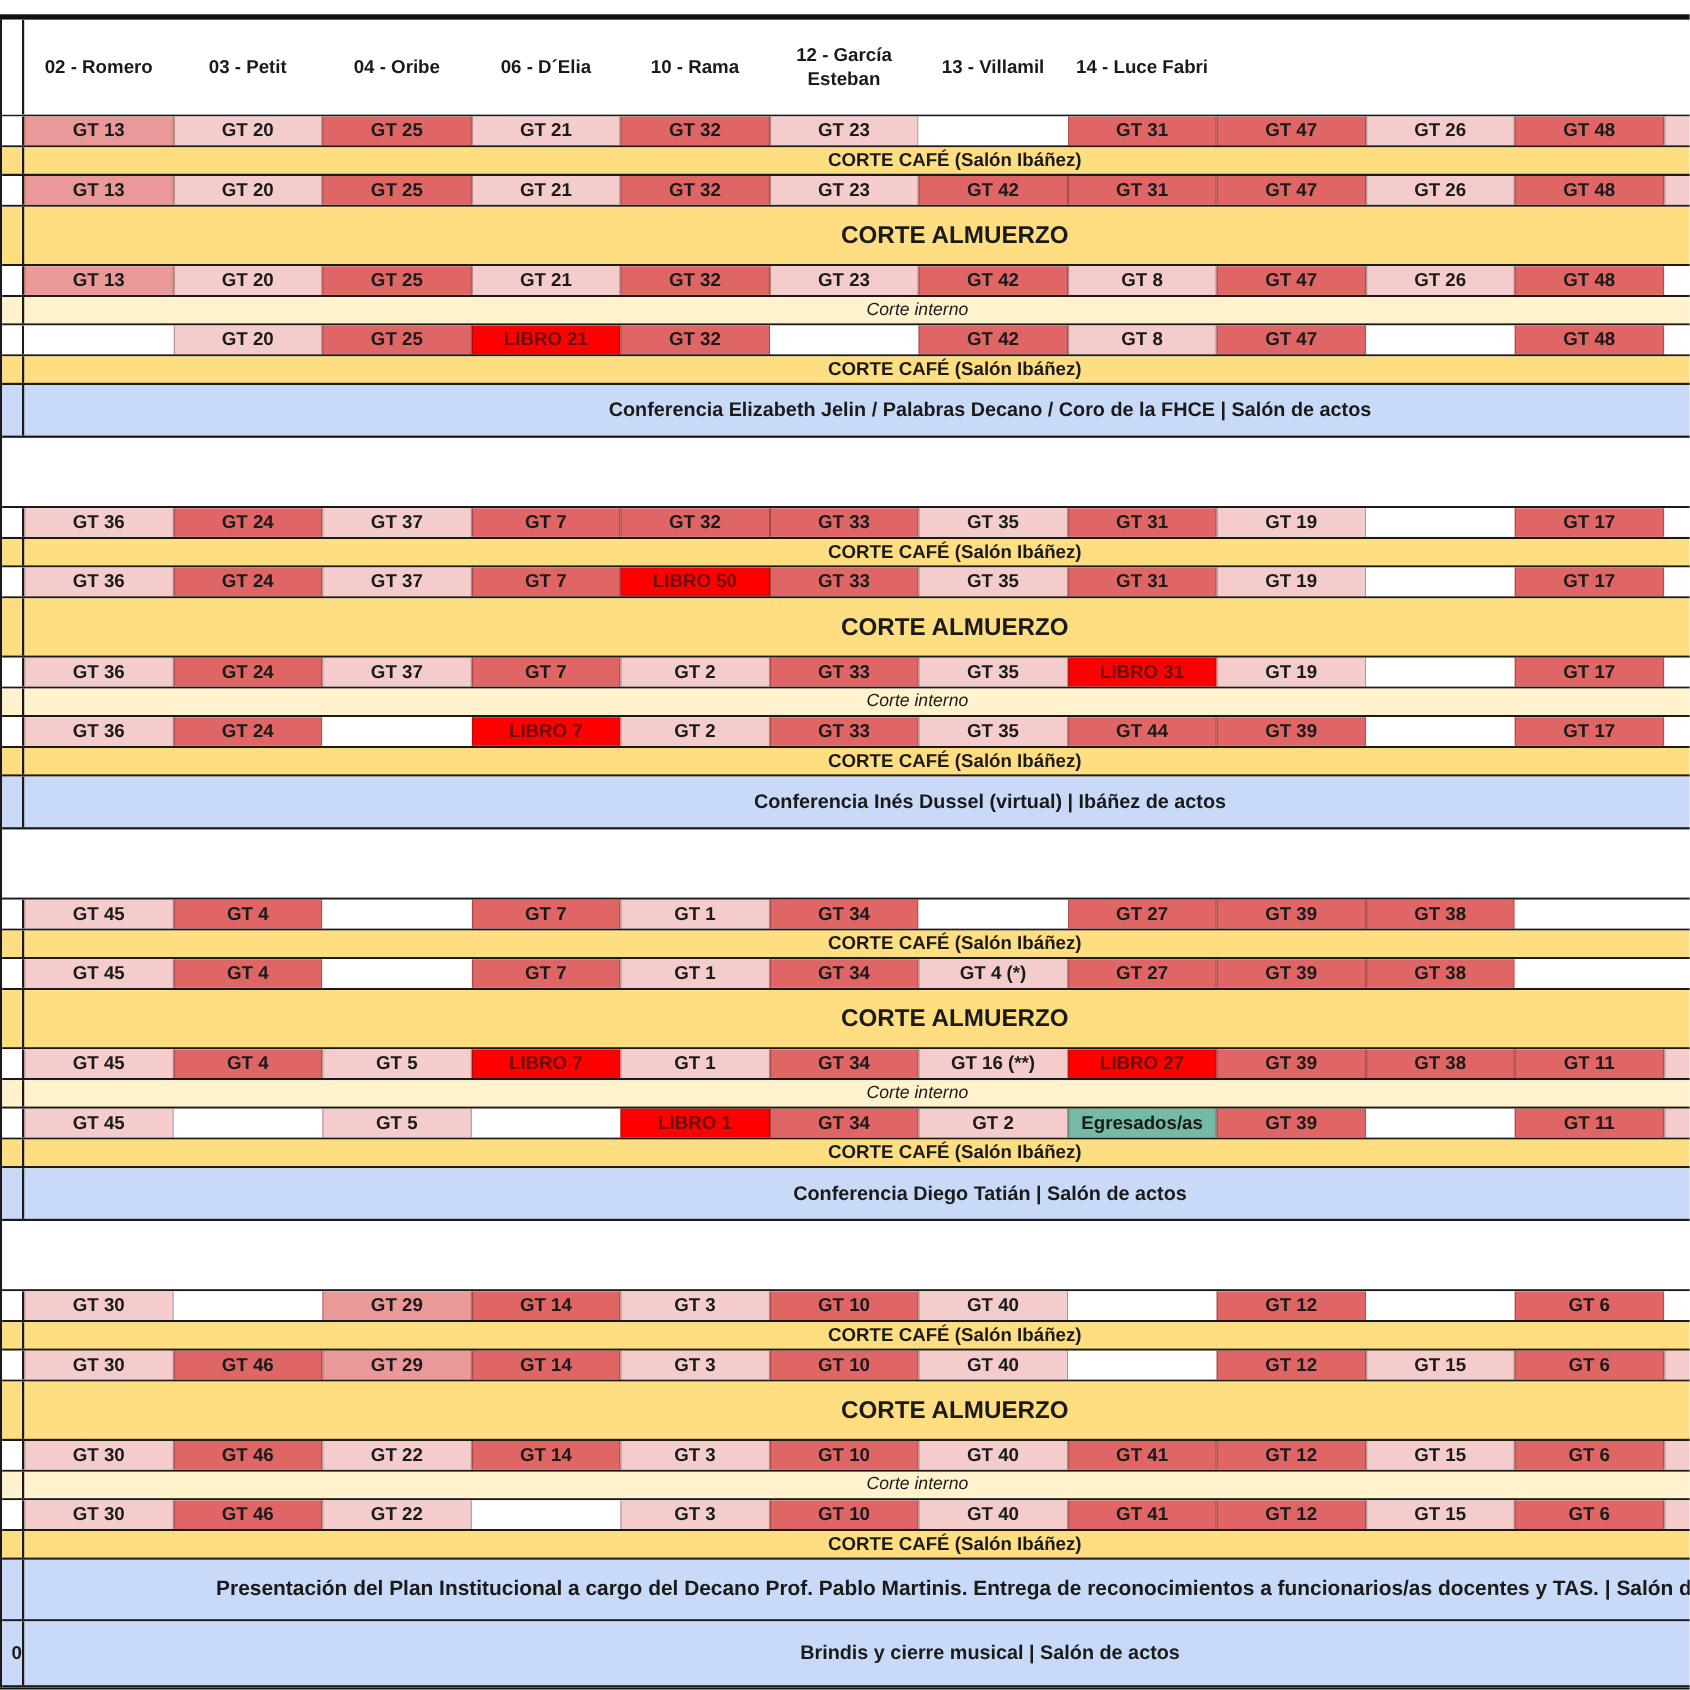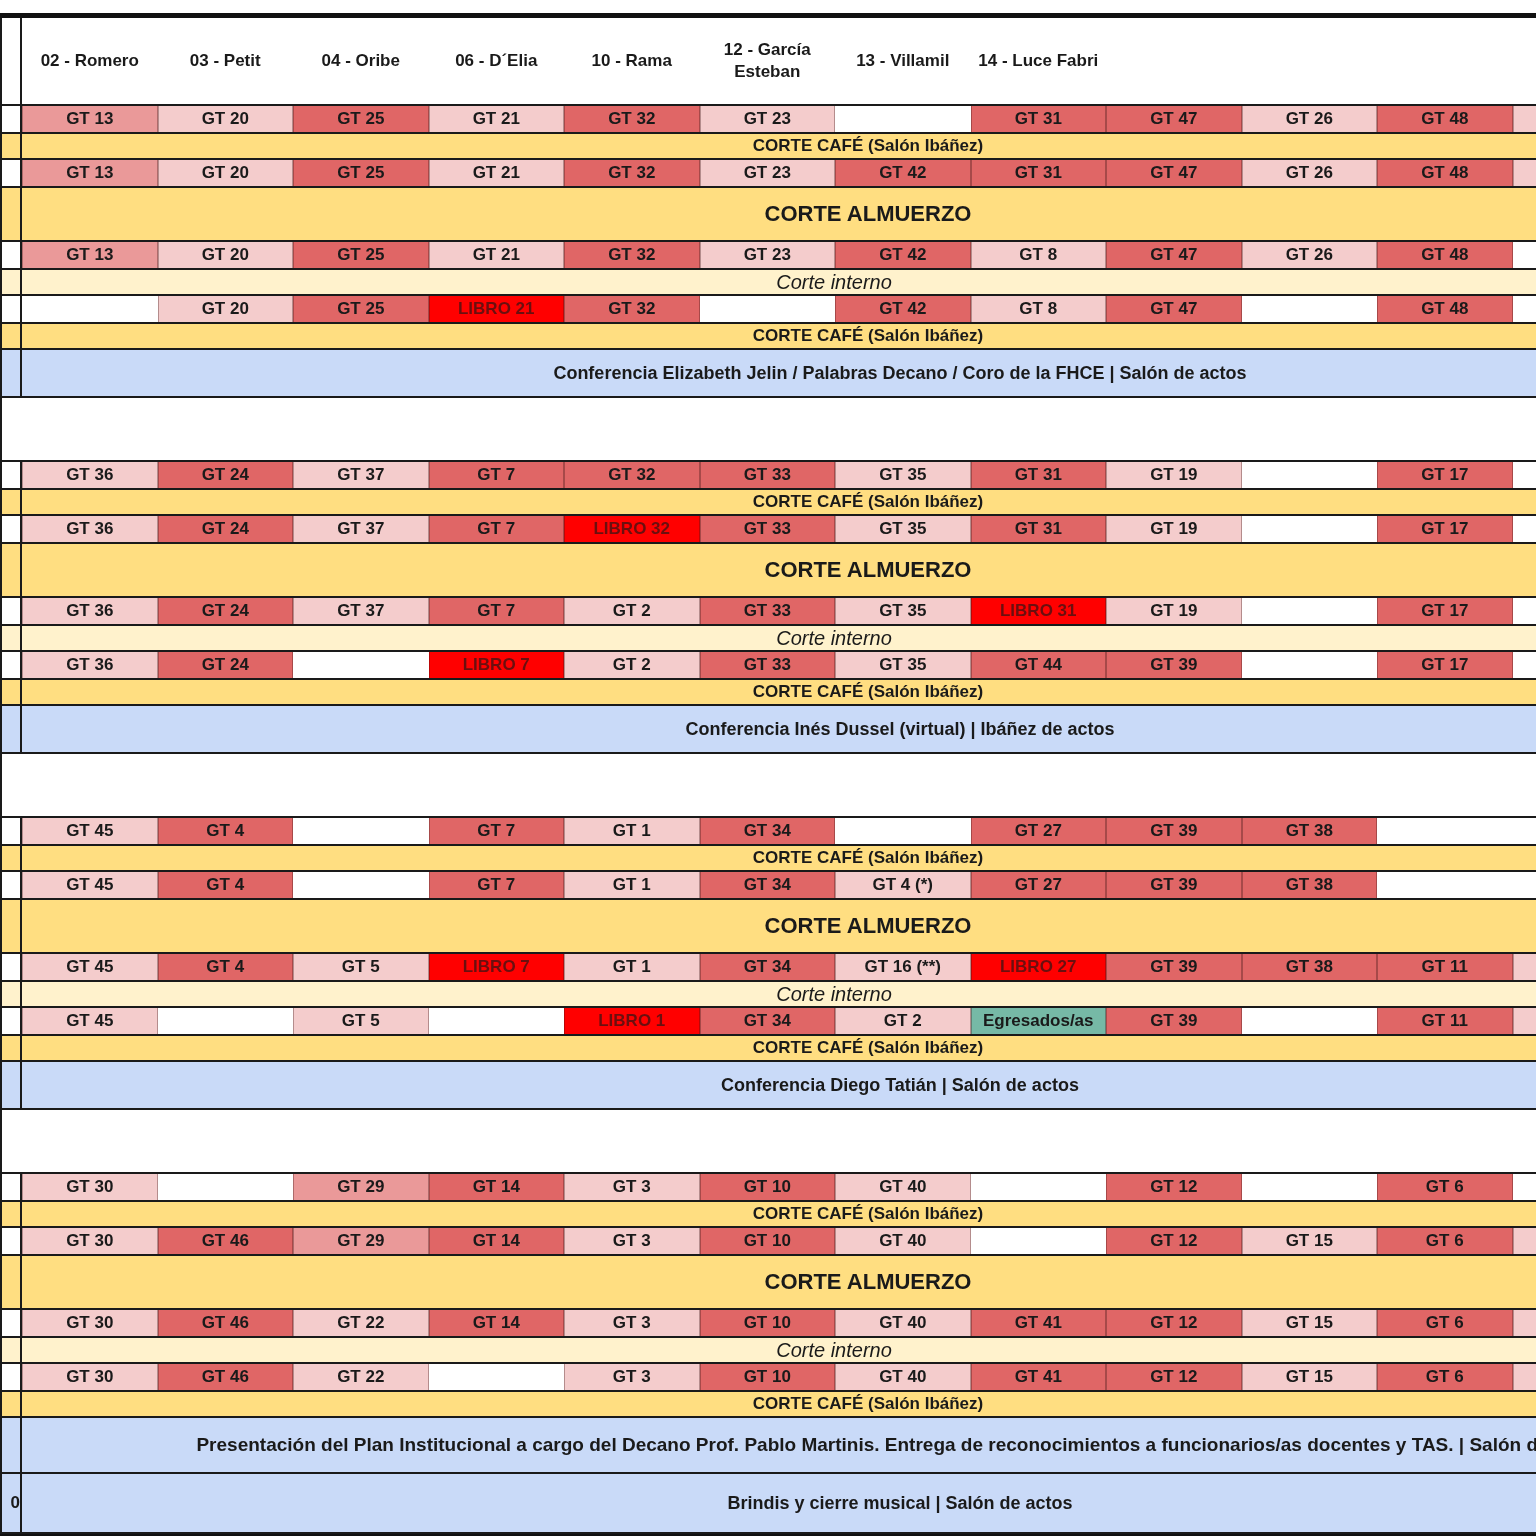--- a/index.html
+++ b/index.html
@@ -37,21 +37,21 @@
   .band .band-area{flex:1 1 auto;position:relative;}
   .band-label{
     position:absolute;top:50%;transform:translate(-50%,-50%);
     white-space:nowrap;font-weight:bold;font-size:17px;
   }
   .band.cafe{height:26px;background:#FFDE81;}
   .band.cafe .band-label{left:846px;}
   .band.almuerzo{height:54px;background:#FFDE81;}
   .band.almuerzo .band-label{left:846px;font-size:22px;}
   .band.interno{height:26px;background:#FFF2CC;}
-  .band.interno .band-label{left:812px;font-weight:normal;font-style:italic;font-size:20px;}
+  .band.interno .band-label{left:812px;font-weight:normal;font-style:italic;font-size:16px;}
   .band.conf{height:48px;background:#C9DAF8;}
   .band.conf .band-label{left:878px;font-size:18px;}
   .band.conf.wide .band-label{font-size:19px;}
   .gap{height:62px;background:#ffffff;}
 </style>
 </head>
 <body>
 
 <div id="sheet">
   <div class="top-gap"></div>
@@ -183,21 +183,21 @@
             <div class="band-area">
               <span class="band-label">CORTE CAFÉ (Salón Ibáñez)</span>
             </div>
           </div>
           <div class="row grid-row">
             <div class="time-cell" style="background: rgb(255, 255, 255);"></div>
             <div class="cell colored" style="background: rgb(244, 204, 204);">GT 36</div>
             <div class="cell colored" style="background: rgb(224, 102, 102);">GT 24</div>
             <div class="cell colored" style="background: rgb(244, 204, 204);">GT 37</div>
             <div class="cell colored" style="background: rgb(224, 102, 102);">GT 7</div>
-            <div class="cell colored libro" style="background: rgb(255, 0, 0);">LIBRO 32</div>
+            <div class="cell colored libro" style="background: rgb(255, 0, 0);">LIBRO 50</div>
             <div class="cell colored" style="background: rgb(224, 102, 102);">GT 33</div>
             <div class="cell colored" style="background: rgb(244, 204, 204);">GT 35</div>
             <div class="cell colored" style="background: rgb(224, 102, 102);">GT 31</div>
             <div class="cell colored" style="background: rgb(244, 204, 204);">GT 19</div>
             <div class="cell" style="background: rgb(255, 255, 255);"></div>
             <div class="cell colored" style="background: rgb(224, 102, 102);">GT 17</div>
             <div class="cell partial" style="background: rgb(255, 255, 255);"></div>
           </div>
           <div class="row band almuerzo">
             <div class="time-cell"></div>

